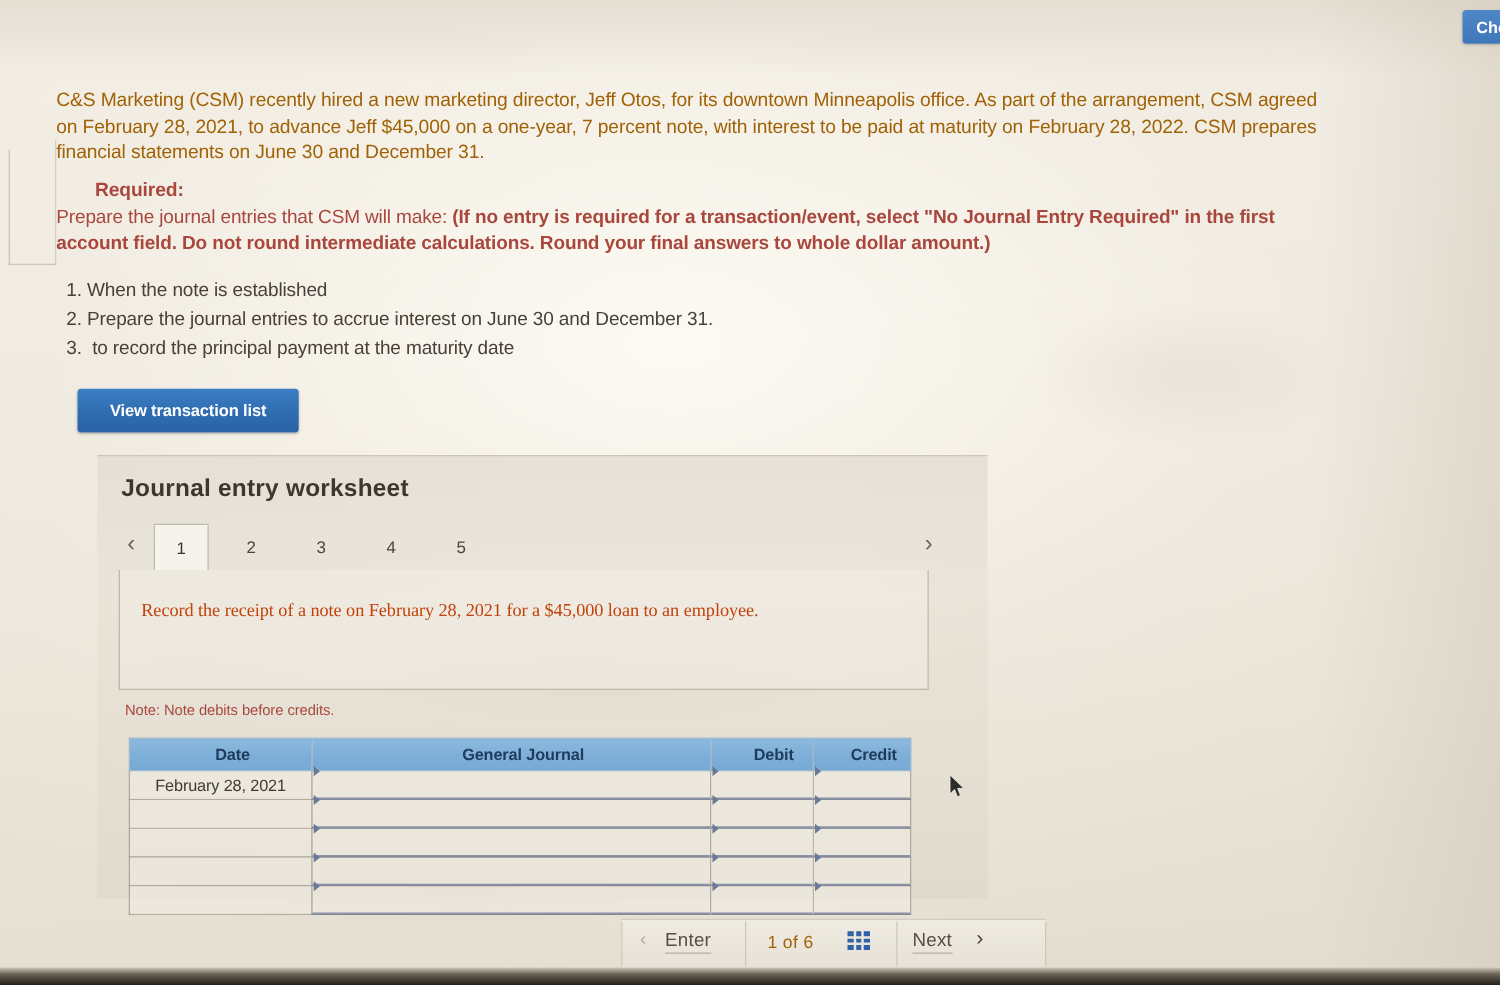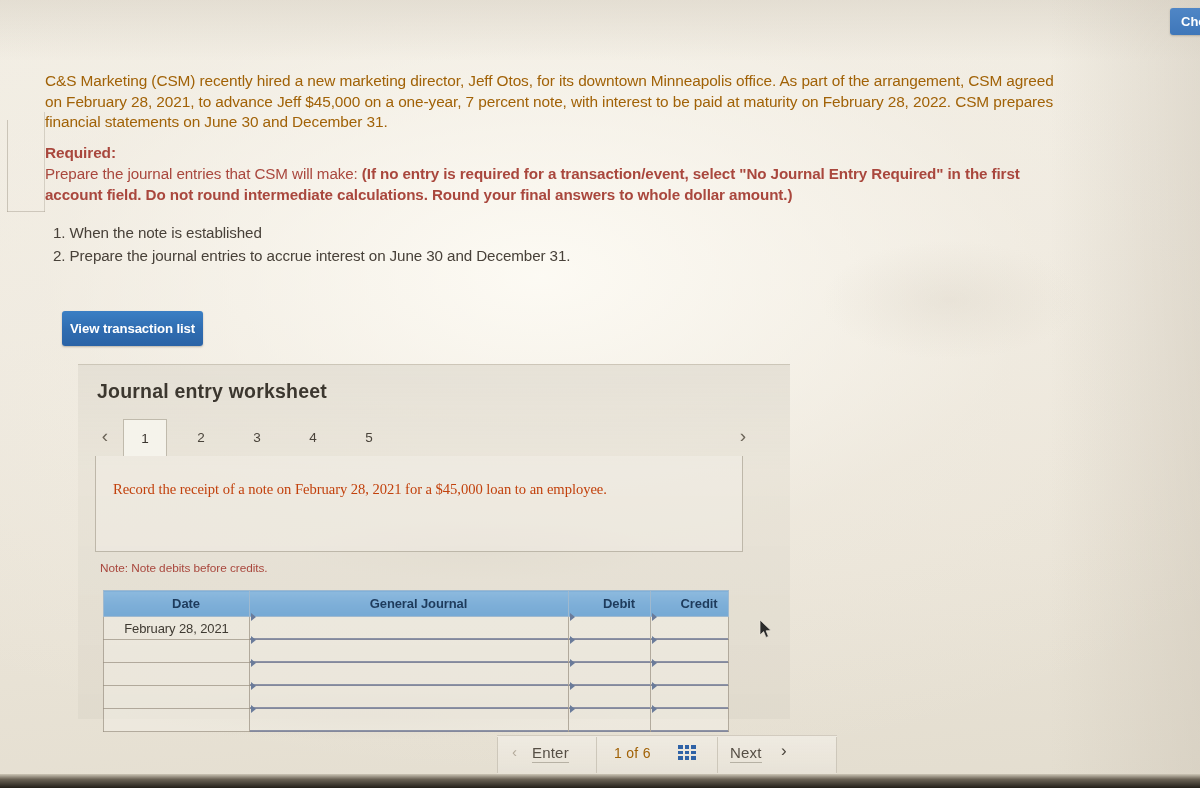--- a/index.html
+++ b/index.html
@@ -76,20 +76,21 @@
     left: 45px;
     top: 142px;
     width: 1035px;
   }
   .required-label {
     font-size: 15.4px;
     font-weight: bold;
     color: #a9473d;
     line-height: 21px;
     letter-spacing: -0.1px;
+    margin-left: 31px;
   }
   .required-body {
     font-size: 15.2px;
     line-height: 21px;
     color: #a9473d;
     letter-spacing: -0.1px;
   }
   .required-body .bold {
     font-weight: bold;
   }
@@ -104,21 +105,21 @@
     color: #484139;
     letter-spacing: -0.1px;
   }
   .steps div { white-space: pre; }
 
   
   .view-tx-btn {
     position: absolute;
     left: 62px;
     top: 311px;
-    width: 141px;
+    width: 177px;
     height: 35px;
     background: linear-gradient(180deg, #3b7fc4 0%, #2f6cb0 55%, #2a63a6 100%);
     border: none;
     border-radius: 3px;
     color: #ffffff;
     font-family: "Liberation Sans", sans-serif;
     font-size: 13.2px;
     font-weight: bold;
     letter-spacing: -0.1px;
     box-shadow: 0 1px 2px rgba(80,72,60,0.35);
@@ -403,20 +404,21 @@
   <div class="problem-text">C&amp;S Marketing (CSM) recently hired a new marketing director, Jeff Otos, for its downtown Minneapolis office. As part of the arrangement, CSM agreed on February 28, 2021, to advance Jeff $45,000 on a one-year, 7 percent note, with interest to be paid at maturity on February 28, 2022. CSM prepares financial statements on June 30 and December 31.</div>
 
   <div class="required-block">
     <div class="required-label">Required:</div>
     <div class="required-body"><span>Prepare the journal entries that CSM will make: </span><span class="bold">(If no entry is required for a transaction/event, select "No Journal Entry Required" in the first account field. Do not round intermediate calculations. Round your final answers to whole dollar amount.)</span></div>
   </div>
 
   <div class="steps">
     <div>1. When the note is established</div>
     <div>2. Prepare the journal entries to accrue interest on June 30 and December 31.</div>
+    <div>3.  to record the principal payment at the maturity date</div>
   </div>
 
   <button class="view-tx-btn">View transaction list</button>
 
   <div class="worksheet-panel"></div>
   <div class="worksheet-title">Journal entry worksheet</div>
 
   <div class="tabs-row">
     <div class="tab-arrow left">‹</div>
     <div class="tab active" style="left:28px;">1</div>

